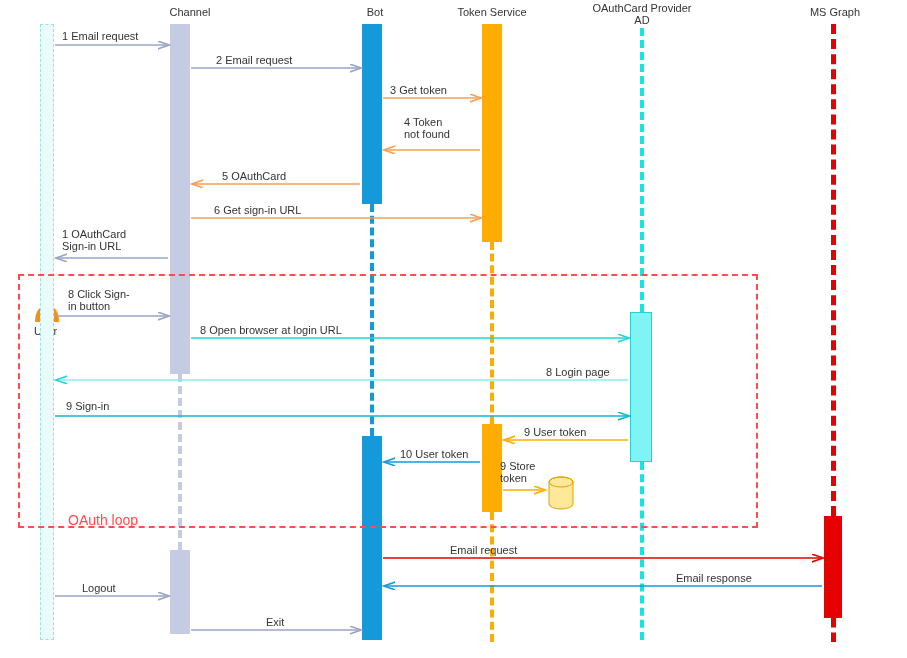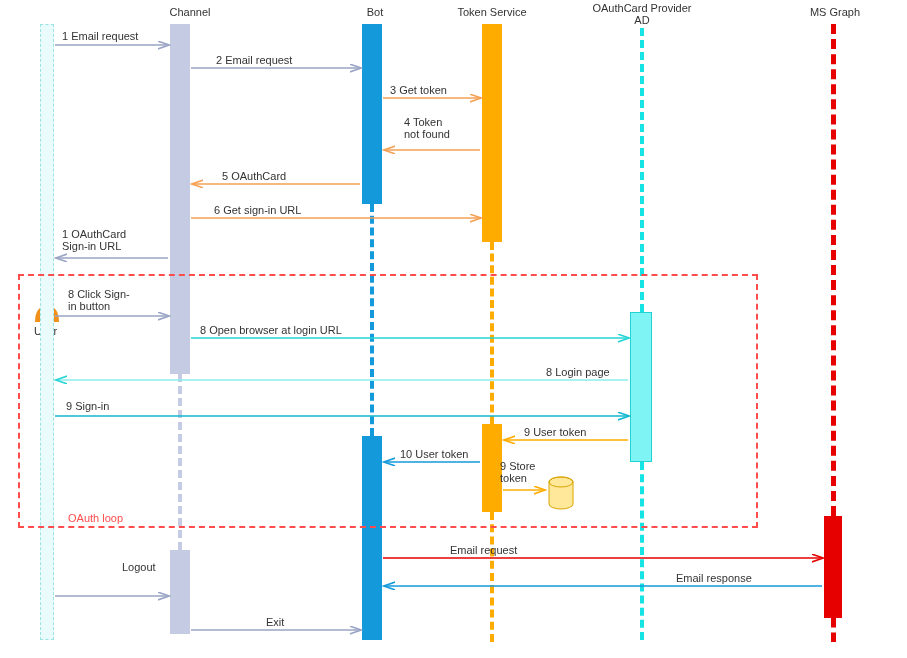--- a/index.html
+++ b/index.html
@@ -2,21 +2,21 @@
 <html><head>
 <meta charset="utf-8">
 <style>
   * { box-sizing: border-box; margin: 0; padding: 0; }
   body { font-family: Arial, sans-serif; background: #fff; width: 907px; height: 658px; position: relative; overflow: hidden; font-size: 11px; color: #333; }
   .participant-label { position: absolute; top: 6px; text-align: center; font-size: 11px; color: #333; }
   .lifebar { position: absolute; }
   .lifeline { position: absolute; width: 0; border-left-width: 4px; border-left-style: dashed; }
   .arrow-label { position: absolute; font-size: 11px; color: #333; white-space: pre; }
   .oauth-box { position: absolute; border: 2px dashed #ff4d4d; }
-  .oauth-label { position: absolute; color: #ff4d4d; font-size: 11px; }
+  .oauth-label { position: absolute; color: #ff4d4d; font-size: 14px; }
   .user-icon { position: absolute; }
   svg.arrows { position: absolute; top: 0; left: 0; width: 907px; height: 658px; pointer-events: none; }
 </style>
 </head>
 <body>
 
 <div class="participant-label" style="left:160px; width:60px;">Channel</div>
 <div class="participant-label" style="left:360px; width:30px;">Bot</div>
 <div class="participant-label" style="left:452px; width:80px;">Token Service</div>
 <div class="participant-label" style="left:592px; width:100px; top:2px; white-space:pre;">OAuthCard Provider
@@ -140,14 +140,14 @@
 in button</div>
 <div class="arrow-label" style="left:200px; top:324px;">8 Open browser at login URL</div>
 <div class="arrow-label" style="left:546px; top:366px;">8 Login page</div>
 <div class="arrow-label" style="left:66px;  top:400px;">9 Sign-in</div>
 <div class="arrow-label" style="left:524px; top:426px;">9 User token</div>
 <div class="arrow-label" style="left:400px; top:448px;">10 User token</div>
 <div class="arrow-label" style="left:500px; top:460px;">9 Store
 token</div>
 <div class="arrow-label" style="left:450px; top:544px;">Email request</div>
 <div class="arrow-label" style="left:676px; top:572px;">Email response</div>
-<div class="arrow-label" style="left:82px;  top:561px;margin-left:40px;">Logout</div>
+<div class="arrow-label" style="left:82px;  top:582px;">Logout</div>
 <div class="arrow-label" style="left:266px; top:616px;">Exit</div>
 
 </body></html>

